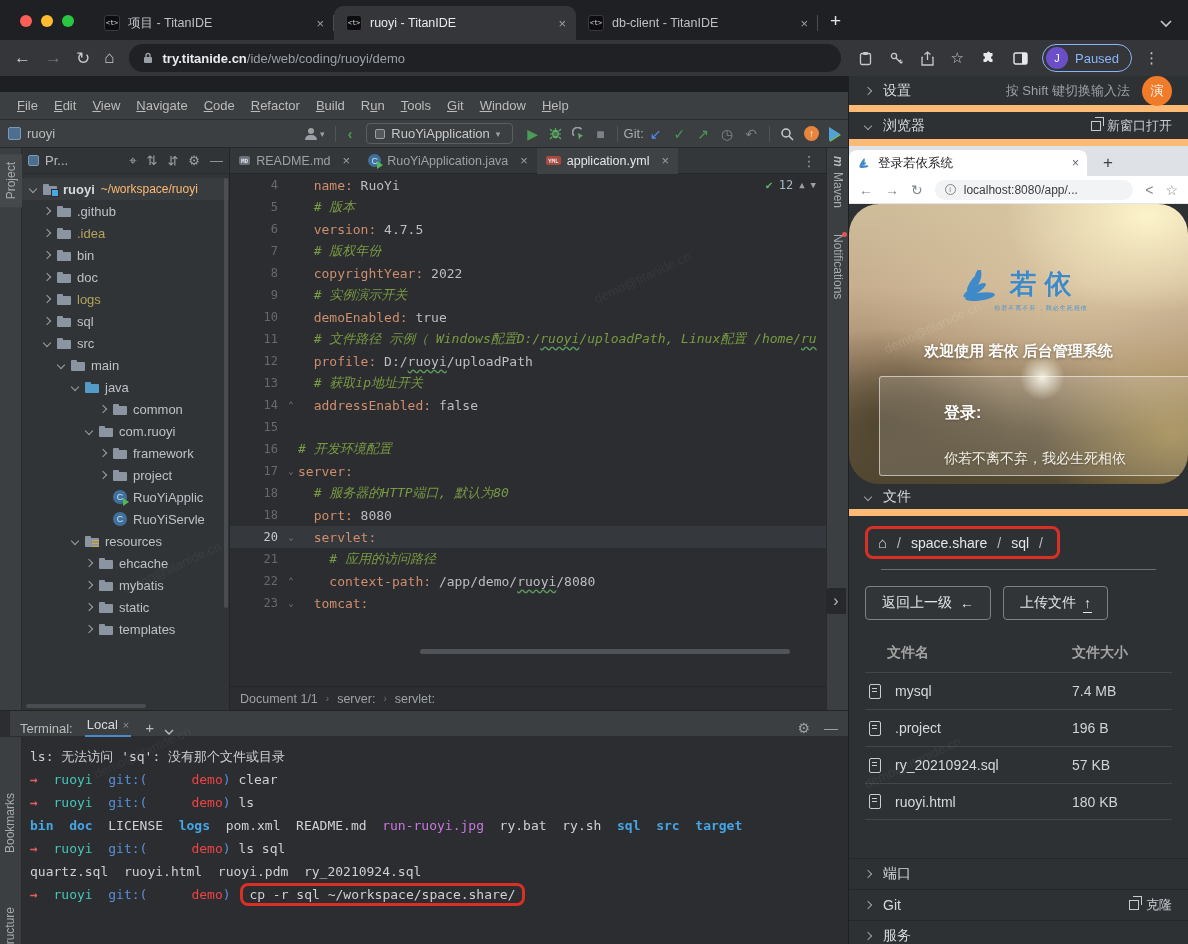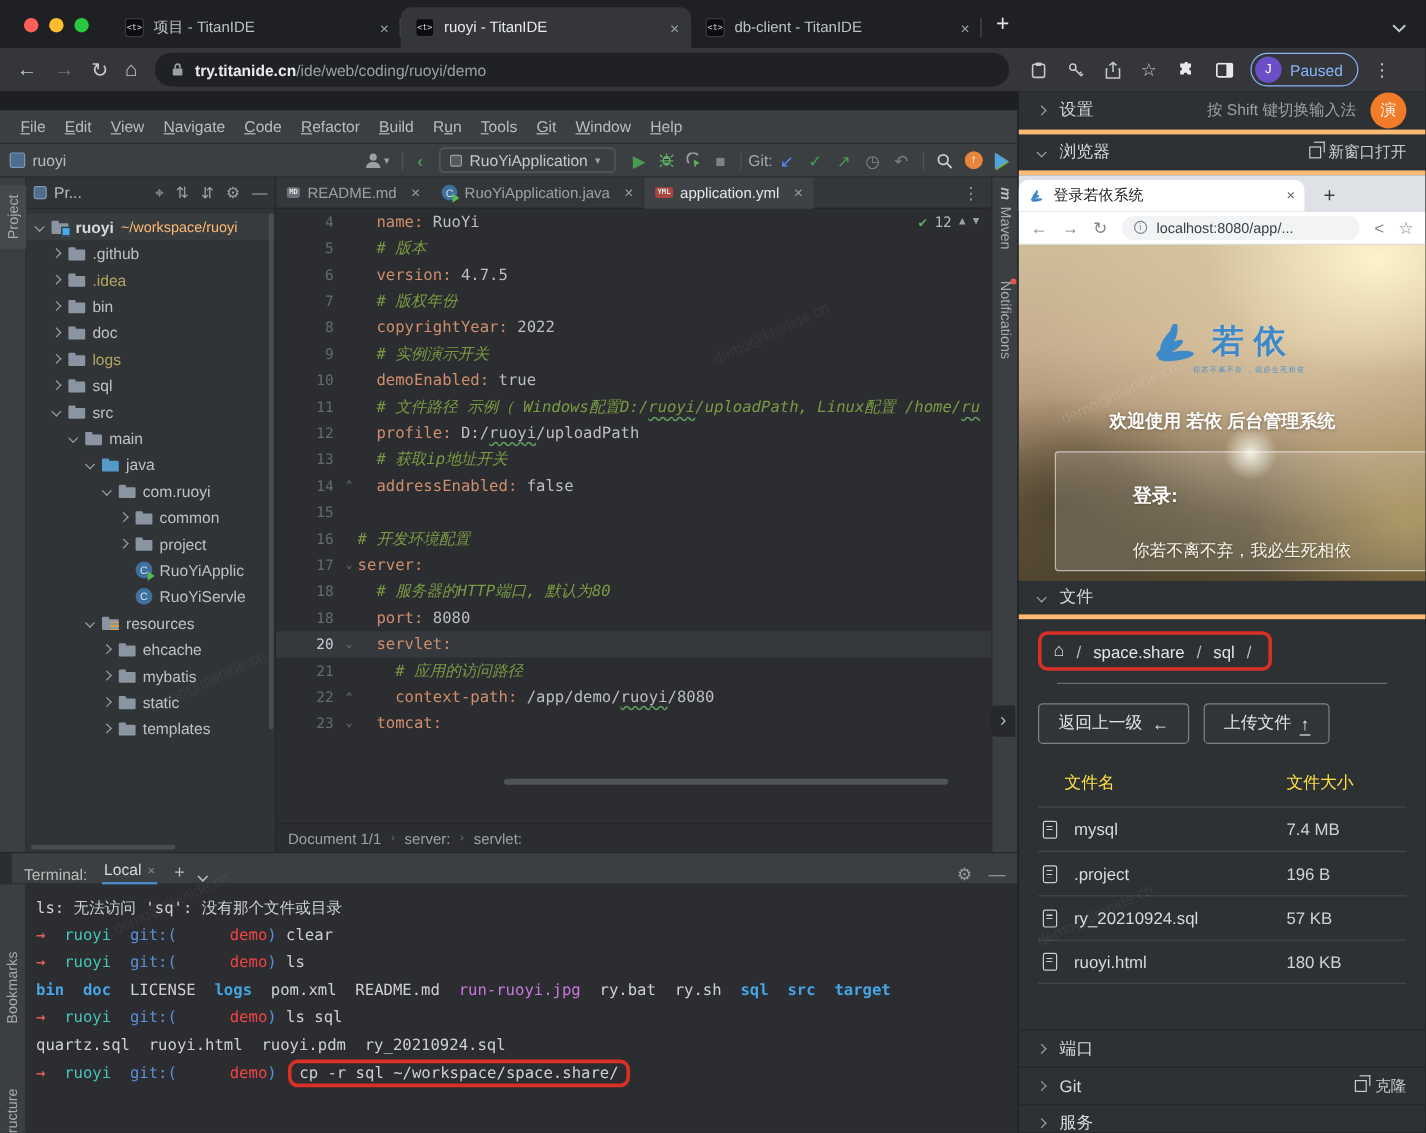--- a/index.html
+++ b/index.html
@@ -130,21 +130,21 @@
   .t-a { color:#e25d5d; font-weight:bold; }
   .t-n { color:#45c6b8; }
   .t-g { color:#5b8fd6; }
   .t-b { color:#ef4444; font-weight:normal;margin-left:44px; }
   .t-d { color:#46a5e5; font-weight:bold; }
   .t-i { color:#c678dd; }
   .red-box { border:3px solid #d93025; border-radius:8px; padding:1px 6px; margin-left:2px; }
 
   
   #side { position:absolute; left:848px; top:76px; width:340px; height:868px; background:#2e3134; border-left:1px solid #1d1f21; }
-  .sp-row { display:flex; align-items:center; padding:0 16px; color:#d6d9dd; font-size:14px; border-bottom:4px solid #fdba74; }
+  .sp-row { display:flex; align-items:center; padding:0 16px; color:#d6d9dd; font-size:14px; border-bottom:7px solid #fdba74; }
   .sp-row .chev { margin-right:12px; }
   #sp-settings { height:36px; }
   .ime-hint { margin-left:auto; color:#9aa0a6; font-size:13px; }
   .badge-circ { width:30px; height:30px; border-radius:50%; background:#f07b28; color:#fff; font-size:13px; display:flex; align-items:center; justify-content:center; margin-left:12px; flex:0 0 auto; }
   #sp-browser { height:34px; }
   .open-win { margin-left:auto; display:flex; align-items:center; gap:6px; color:#c8ccd2; font-size:13px; }
   .dbl-sq { width:10px; height:10px; border:1.4px solid #c8ccd2; position:relative; }
   .dbl-sq:after { content:""; position:absolute; left:3px; top:-5px; width:8px; height:8px; border:1.4px solid #c8ccd2; border-left:none; border-bottom:none; }
 
   
@@ -160,20 +160,21 @@
   .info-circ { width:11px; height:11px; border:1px solid #80868b; border-radius:50%; color:#80868b; font-size:8px; display:flex; align-items:center; justify-content:center; flex:0 0 auto; }
   #pv-content { position:absolute; left:0; top:58px; right:0; bottom:0; overflow:hidden;
     background:
       radial-gradient(circle 32px at 57% 62%, rgba(255,255,242,.85), rgba(255,255,242,0) 70%),
       radial-gradient(ellipse 220px 150px at 88% 4%, rgba(255,246,205,.95), rgba(255,246,205,0) 65%),
       radial-gradient(ellipse 320px 220px at 70% 28%, rgba(233,214,176,.55), transparent 70%),
       radial-gradient(ellipse 180px 130px at 10% 78%, rgba(70,60,40,.75), transparent 72%),
       radial-gradient(ellipse 200px 160px at 95% 82%, rgba(200,170,80,.5), transparent 65%),
       radial-gradient(ellipse 260px 180px at 40% 95%, rgba(80,70,45,.8), transparent 75%),
       linear-gradient(180deg,#cfbd9a 0%,#c6ae8e 30%,#a98f71 55%,#7e6c52 78%,#564a36 100%);
+    border-radius: 30px;
   }
   #pv-logo { position:absolute; left:50%; top:62px; transform:translateX(-50%); display:flex; align-items:flex-end; gap:8px; }
   #pv-logo .zh { color:#3e8ac9; font-size:27px; font-weight:bold; letter-spacing:8px; text-shadow:0 0 2px rgba(255,255,255,.35); }
   #pv-logo-sub { position:absolute; left:50%; top:100px; transform:translateX(-26%); color:#4e93cd; font-size:6px; letter-spacing:1px; white-space:nowrap; }
   #pv-welcome { position:absolute; left:0; right:0; top:138px; text-align:center; color:#fff; font-size:15px; font-weight:bold; text-shadow:0 1px 3px rgba(60,50,30,.5); }
   #pv-card { position:absolute; left:30px; right:-20px; top:172px; bottom:8px; background:rgba(255,255,255,.14); border:1px solid rgba(255,255,255,.55); border-radius:3px; padding:26px 0 0 64px; }
   #pv-login { color:#fff; font-size:16px; font-weight:bold; text-shadow:0 1px 2px rgba(60,50,30,.5); }
   #pv-slogan { margin-top:26px; color:#f5f2ea; font-size:14px; text-shadow:0 1px 2px rgba(60,50,30,.45); }
 
   
@@ -182,21 +183,21 @@
   #files-crumb { display:inline-flex; align-items:center; gap:10px; border:3px solid #d93025; border-radius:8px; padding:5px 14px 5px 10px; color:#e2e5e9; font-size:14px; }
   #files-crumb .home { font-size:15px; color:#d6d9dd; }
   #files-crumb .sl { color:#b8bcc2; }
   #files-hr { margin:10px 16px 0 16px; border-top:1px solid #9aa0a6; opacity:.55; }
   #files-btns { display:flex; gap:12px; padding:16px 16px 0 16px; }
   .sp-btn { display:flex; align-items:center; gap:8px; border:1px solid #7d8188; border-radius:4px; color:#e2e5e9; font-size:14px; padding:7px 16px; background:rgba(255,255,255,.02); }
   .sp-btn .ar { font-size:14px; }
   .up-ar { position:relative; font-size:13px; }
   .up-ar:after { content:""; position:absolute; left:-1px; right:-1px; bottom:-2px; height:1.5px; background:#e2e5e9; }
   #files-table { margin:18px 16px 0 16px; font-size:14px; color:#d6d9dd; }
-  .ft-head { display:flex; font-weight:normal; color:#fde047; padding:6px 0 10px 22px; }
+  .ft-head { display:flex; font-weight:bold; color:#a3a3a3; padding:6px 0 10px 22px; }
   .ft-head .c2 { margin-left:auto; width:100px; }
   .ft-row { display:flex; align-items:center; height:37px; border-top:1px solid #43464b; padding-left:4px; }
   .ft-row:last-child { border-bottom:1px solid #43464b; }
   .doc-ic { width:12px; height:15px; border:1.5px solid #c9cdd3; border-radius:2px; margin-right:14px; position:relative; flex:0 0 auto; }
   .doc-ic:after { content:""; position:absolute; left:2px; top:3px; width:5px; height:6px; background:repeating-linear-gradient(180deg,#c9cdd3 0 1px,transparent 1px 3px); }
   .ft-row .c2 { margin-left:auto; width:100px; color:#cfd3d8; }
 
   #sp-ports,#sp-git,#sp-services { height:31px; border-top:1px solid #242628; border-bottom:none; font-size:14px; }
   #sp-git .clone { margin-left:auto; display:flex; align-items:center; gap:7px; color:#c8ccd2; font-size:13px; }
   #sp-bottom-gap { height:38px; }
@@ -455,35 +456,43 @@
               <span class="lbl">main</span>
             </div>
             <div class="tree-row" style="padding-left: 50px;">
               <span class="chev d"></span>
               <span class="fico src">
                 <span class="tabb"></span>
                 <span class="body"></span>
               </span>
               <span class="lbl">java</span>
             </div>
+            <div class="tree-row" style="padding-left: 78px;">
+              <span class="chev r"></span>
+              <span class="fico">
+                <span class="tabb"></span>
+                <span class="body"></span>
+              </span>
+              <span class="lbl">common</span>
+            </div>
             <div class="tree-row" style="padding-left: 64px;">
               <span class="chev d"></span>
               <span class="fico">
                 <span class="tabb"></span>
                 <span class="body"></span>
               </span>
               <span class="lbl">com.ruoyi</span>
             </div>
             <div class="tree-row" style="padding-left: 78px;">
               <span class="chev r"></span>
               <span class="fico">
                 <span class="tabb"></span>
                 <span class="body"></span>
               </span>
-              <span class="lbl">common</span>
+              <span class="lbl">framework</span>
             </div>
             <div class="tree-row" style="padding-left: 78px;">
               <span class="chev r"></span>
               <span class="fico">
                 <span class="tabb"></span>
                 <span class="body"></span>
               </span>
               <span class="lbl">project</span>
             </div>
             <div class="tree-row" style="padding-left: 78px;">

